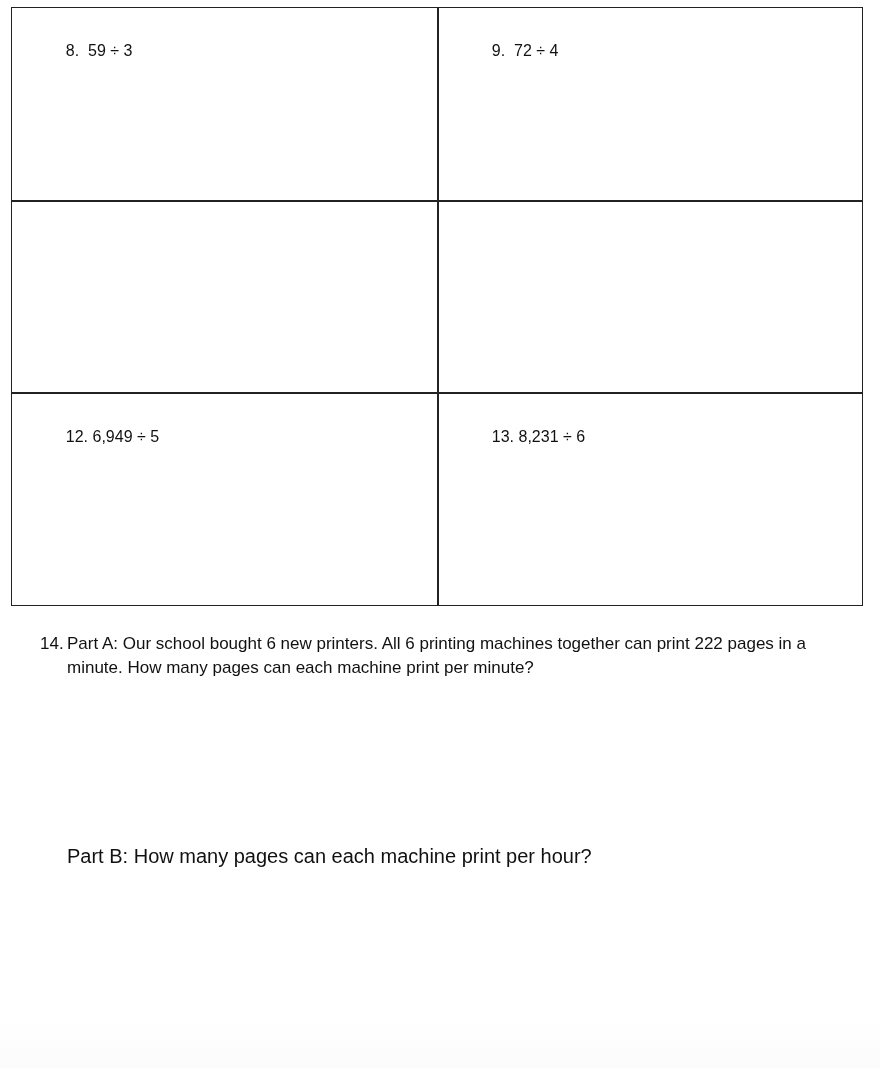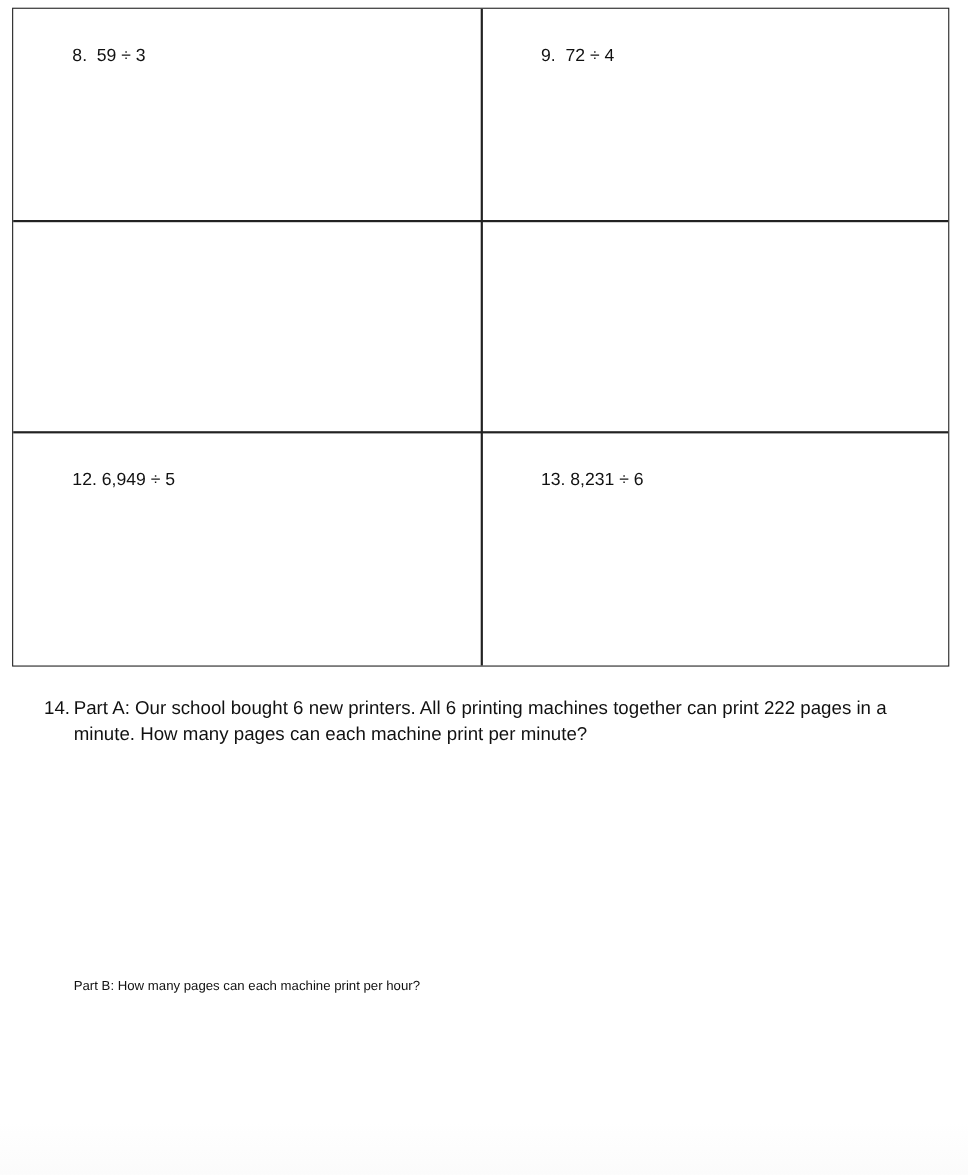--- a/index.html
+++ b/index.html
@@ -25,21 +25,21 @@
     .q11 { left: 462px; top: 209px; }
     .q12 { left: 36px; top: 402px; }
     .q13 { left: 462px; top: 402px; }
     .q14 {
       position: absolute; left: 40px; top: 632px; width: 800px;
       font-size: 17px; line-height: 24px;
     }
     .q14 .num { position: absolute; left: 0; top: 0; }
     .q14 .text { margin-left: 27px; }
     .partb {
-      position: absolute; left: 67px; top: 845px; font-size: 12px; margin-top: 44px;
+      position: absolute; left: 67px; top: 845px; font-size: 20px;
     }
   </style>
 </head>
 <body>
 
 <div class="grid">
   <div class="vline"></div>
   <div class="hline h1"></div>
   <div class="hline h2"></div>
 

